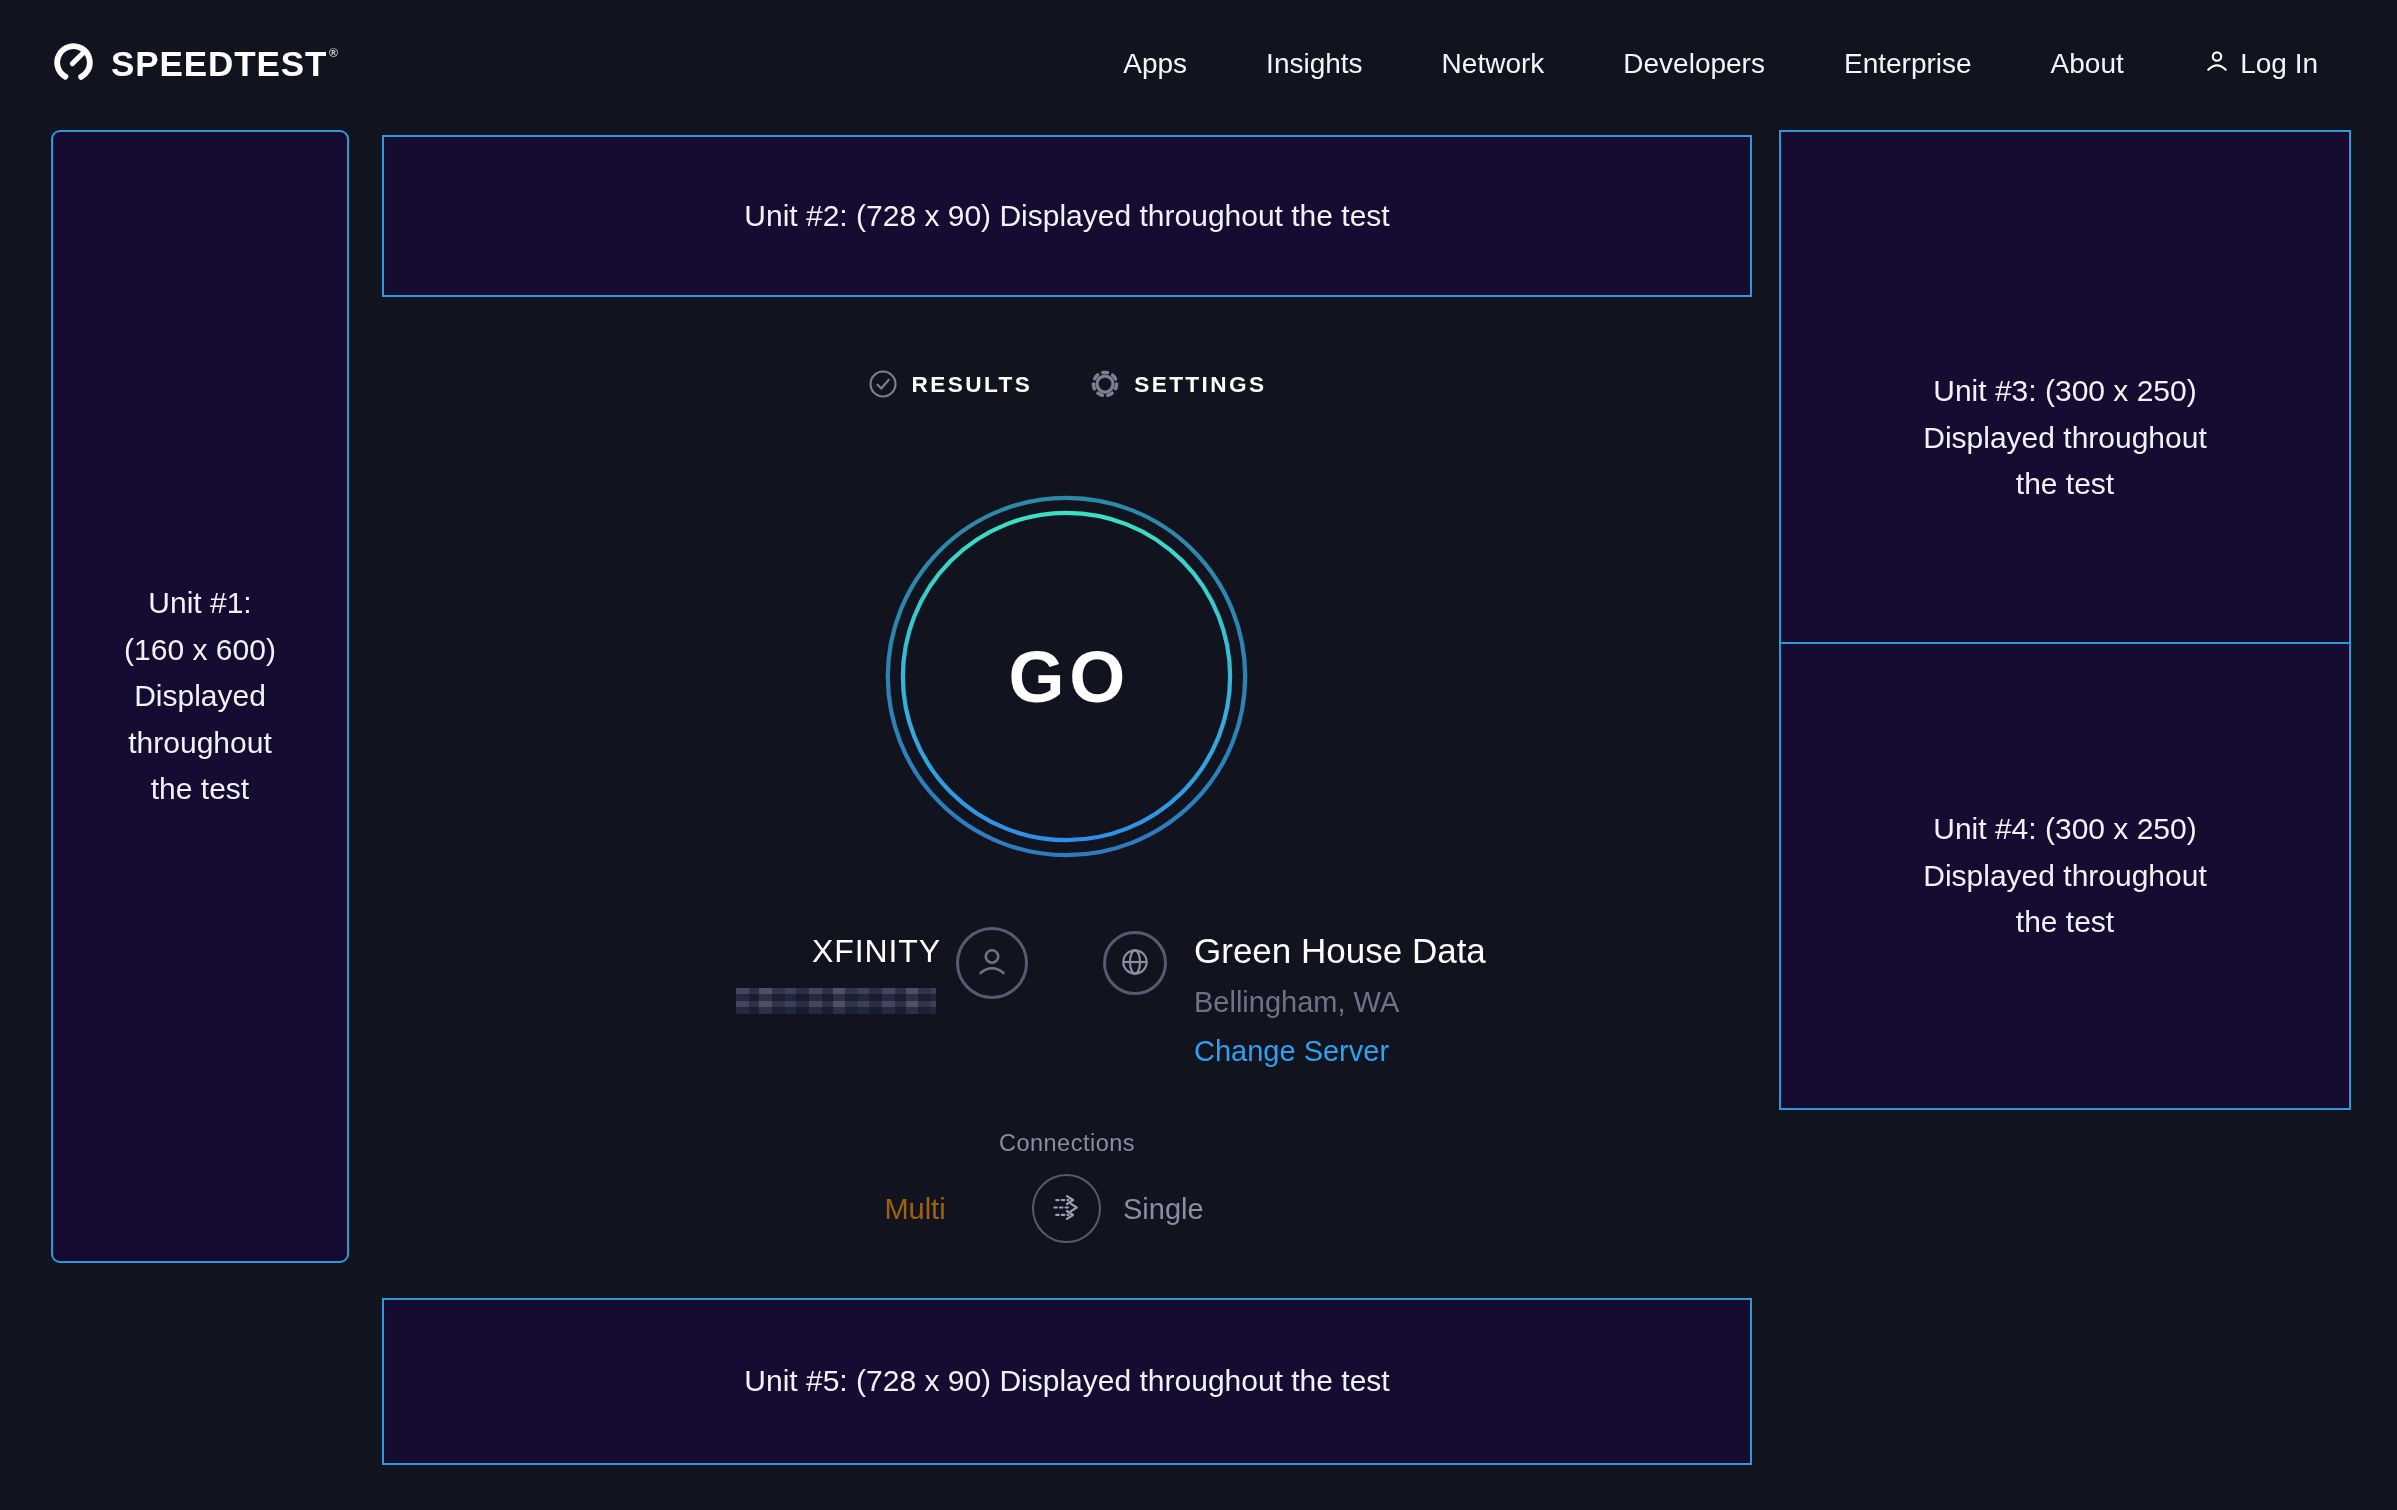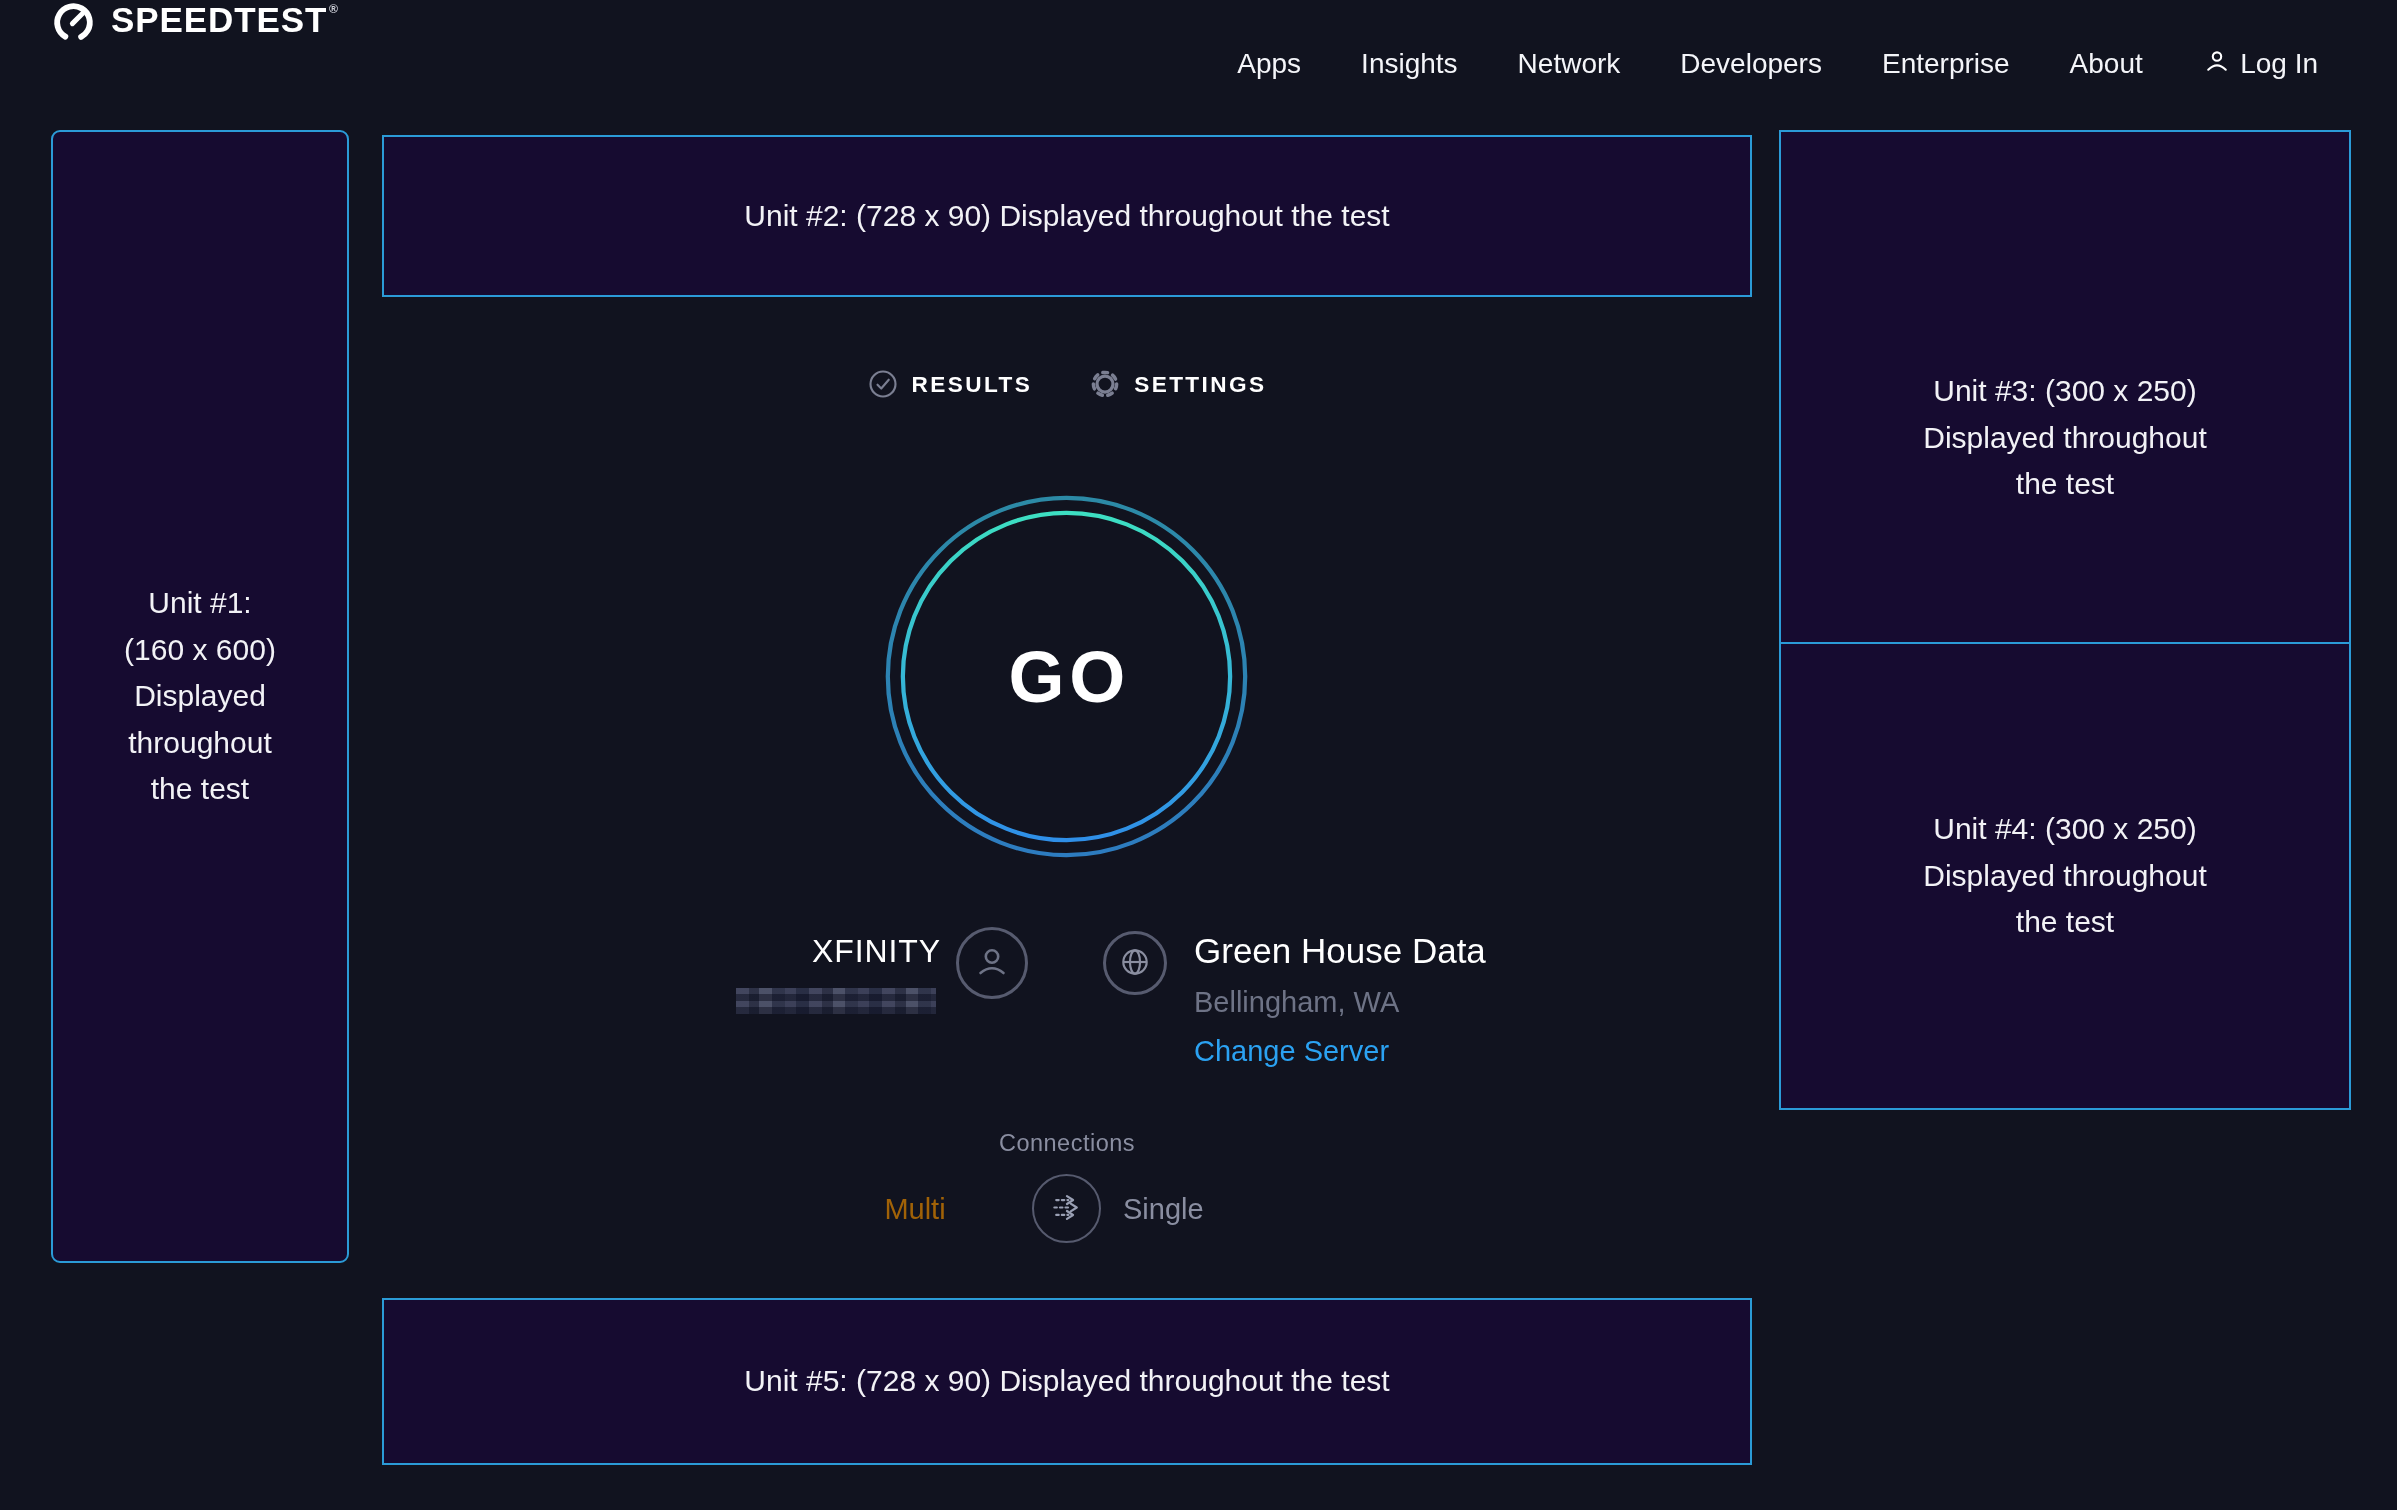--- a/index.html
+++ b/index.html
@@ -1,23 +1,23 @@
 <!DOCTYPE html>
 <html style="font-size:15px"><head>
 <meta charset="utf-8">
 <style>
   html,body{margin:0;padding:0;background:#0d0f19;}
   #app{position:relative;width:2397px;height:1510px;background:#11131f;
        font-family:"Liberation Sans","DejaVu Sans",sans-serif;overflow:hidden;color:#f4f5f9;}
 
   
-  .logo{position:absolute;left:51px;top:0;height:128px;display:flex;align-items:flex-start;gap:15px;cursor:pointer;}
+  .logo{position:absolute;left:51px;top:0;height:128px;display:flex;align-items:center;gap:15px;cursor:pointer;}
   .logo-text{font-size:35px;font-weight:bold;letter-spacing:0.9px;color:#ffffff;display:flex;align-items:flex-start;}
   .logo-mark{font-size:12.2px;margin-top:1.9px;margin-left:1.9px;color:#cfd1da;}
-  .main-nav{position:absolute;top:0;right:79px;height:128px;display:flex;align-items:center;gap:60px;}
+  .main-nav{position:absolute;top:0;right:79px;height:128px;display:flex;align-items:center;gap:79px;}
   .nav-link{font-size:28px;color:#f4f5f9;cursor:pointer;white-space:nowrap;}
   .nav-login{display:flex;align-items:center;gap:9.4px;cursor:pointer;}
 
   
   .ad{position:absolute;background:#160b30;border:2.8px solid #2b9bd7;box-sizing:border-box;
       display:flex;align-items:center;justify-content:center;text-align:center;
       font-size:30px;line-height:1.55;color:#f2f2f6;}
   .ad span{display:block;}
   .ad-u1{left:51px;top:130px;width:298px;height:1133px;border-radius:9px;}
   .ad-u2{left:382px;top:135px;width:1370px;height:162px;}

